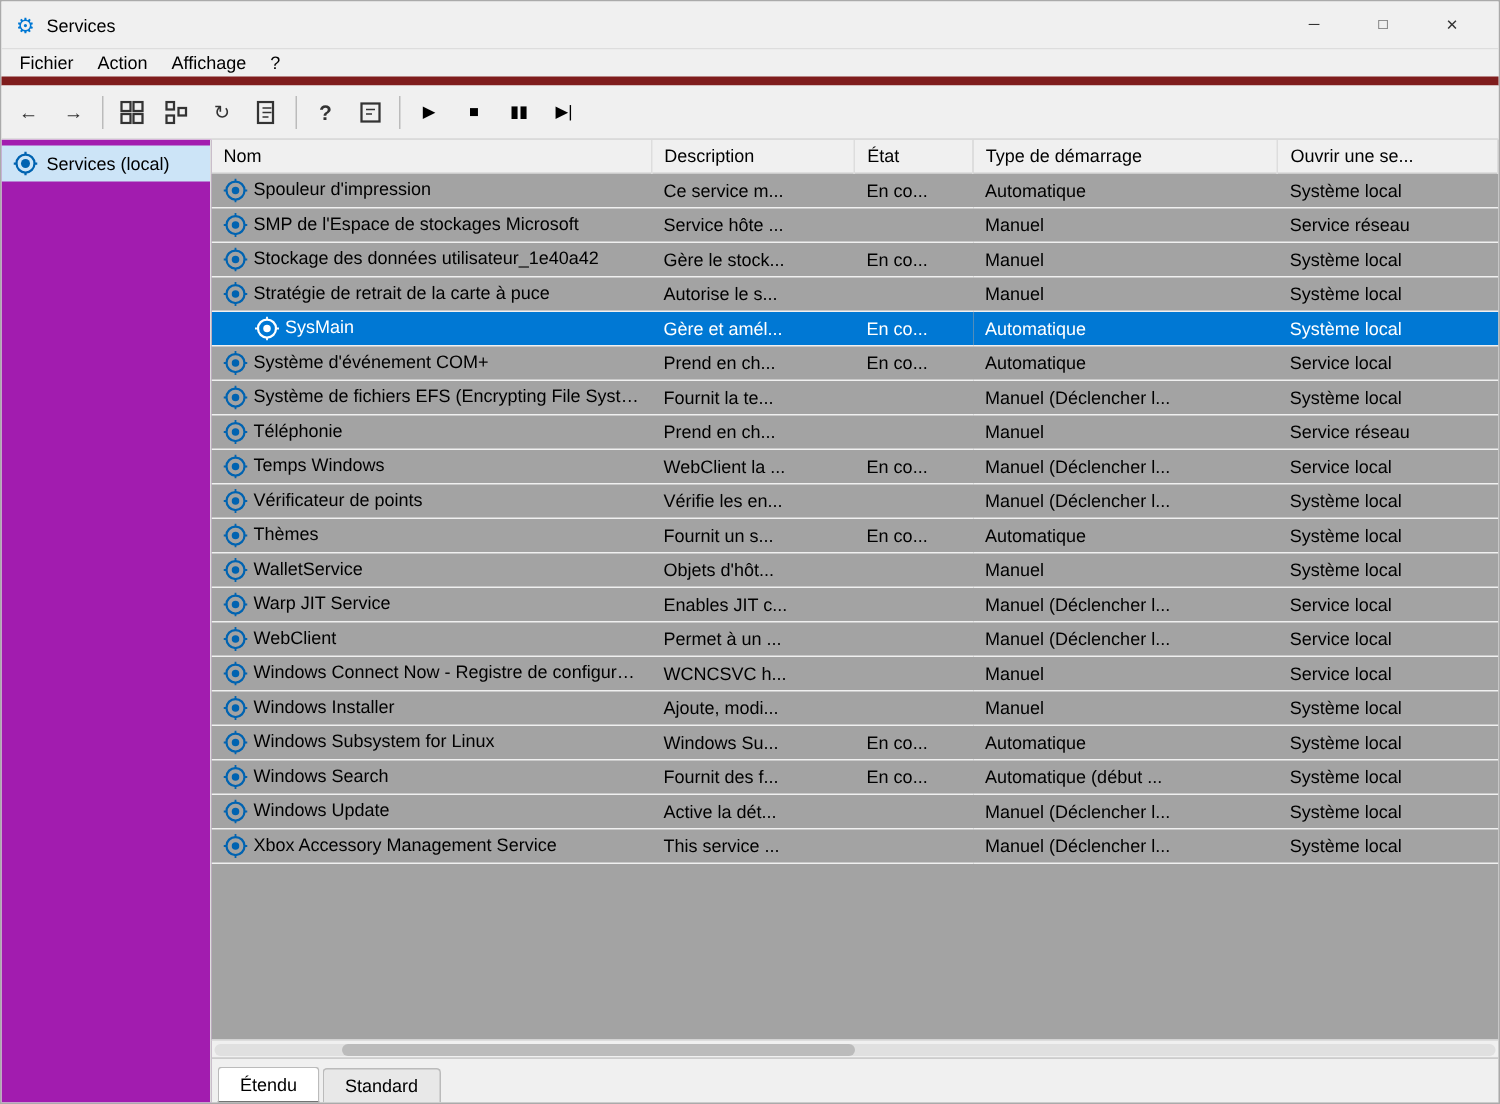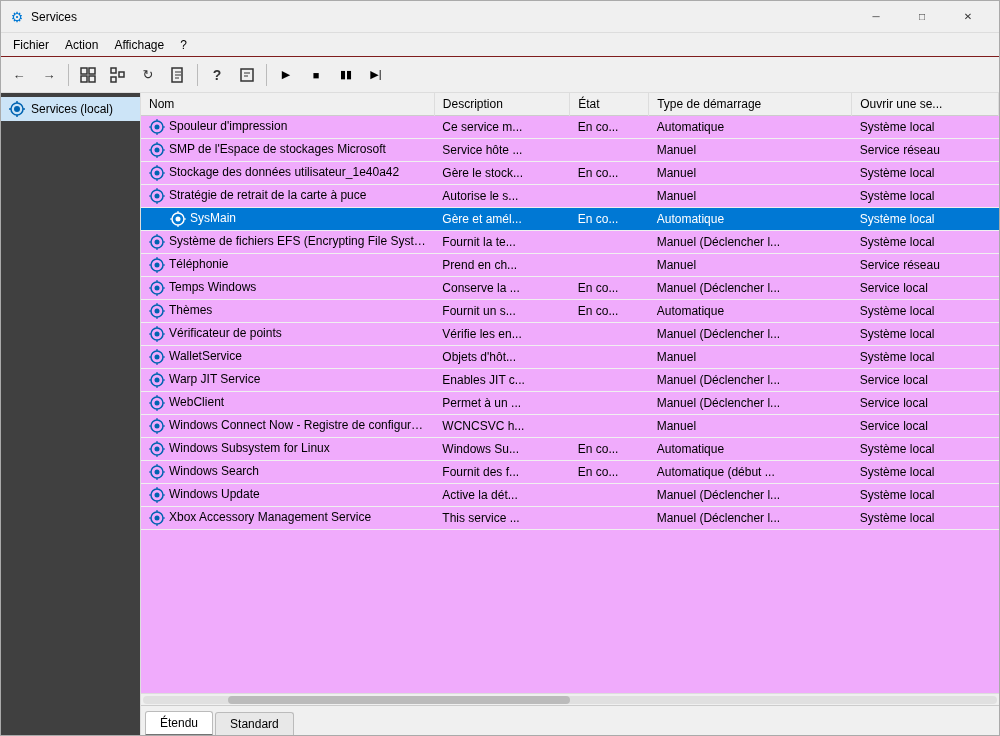--- a/index.html
+++ b/index.html
@@ -61,21 +61,21 @@
       font-size: 10px;
       color: #333;
     }
     
     .menu-bar {
       background: #f0f0f0;
       height: 24px;
       display: flex;
       align-items: center;
       padding: 0 4px;
-      border-bottom: 1px solid #7f1d1d;
+      border-bottom: 6px solid #7f1d1d;
     }
     .menu-item {
       padding: 2px 8px;
       cursor: pointer;
       font-size: 12px;
       color: #000;
     }
     
     .toolbar {
       background: #f0f0f0;
@@ -107,21 +107,21 @@
     }
     
     .main-content {
       display: flex;
       flex: 1;
       overflow: hidden;
     }
     
     .left-panel {
       width: 140px;
-      background: #404040;
+      background: #a21caf;
       border-right: 1px solid #ddd;
       padding: 4px 0;
       display: flex;
       flex-direction: column;
     }
     .left-panel-item {
       padding: 4px 8px;
       cursor: pointer;
       display: flex;
       align-items: center;
@@ -139,21 +139,21 @@
       color: #0063b1;
       font-size: 13px;
       flex-shrink: 0;
     }
     
     .right-panel {
       flex: 1;
       display: flex;
       flex-direction: column;
       overflow: hidden;
-      background: #f0abfc;
+      background: #a3a3a3;
     }
     .table-container {
       flex: 1;
       overflow-y: auto;
       overflow-x: auto;
     }
     table {
       width: 100%;
       border-collapse: collapse;
       font-size: 12px;
@@ -408,20 +408,34 @@
       <td>Système local</td>
     </tr>
               <tr>
       <td style="max-width:260px;"><svg width="16" height="16" viewBox="0 0 16 16" style="vertical-align:middle;margin-right:4px;">
       <circle cx="8" cy="8" r="6" fill="none" stroke="#0063b1" stroke-width="1.5"></circle>
       <circle cx="8" cy="8" r="2.5" fill="#0063b1"></circle>
       <line x1="8" y1="2" x2="8" y2="0" stroke="#0063b1" stroke-width="1.2"></line>
       <line x1="8" y1="16" x2="8" y2="14" stroke="#0063b1" stroke-width="1.2"></line>
       <line x1="2" y1="8" x2="0" y2="8" stroke="#0063b1" stroke-width="1.2"></line>
       <line x1="14" y1="8" x2="16" y2="8" stroke="#0063b1" stroke-width="1.2"></line>
+    </svg>Système d'événement COM+</td>
+      <td style="max-width:120px;">Prend en ch...</td>
+      <td>En co...</td>
+      <td style="max-width:180px;">Automatique</td>
+      <td>Service local</td>
+    </tr>
+              <tr>
+      <td style="max-width:260px;"><svg width="16" height="16" viewBox="0 0 16 16" style="vertical-align:middle;margin-right:4px;">
+      <circle cx="8" cy="8" r="6" fill="none" stroke="#0063b1" stroke-width="1.5"></circle>
+      <circle cx="8" cy="8" r="2.5" fill="#0063b1"></circle>
+      <line x1="8" y1="2" x2="8" y2="0" stroke="#0063b1" stroke-width="1.2"></line>
+      <line x1="8" y1="16" x2="8" y2="14" stroke="#0063b1" stroke-width="1.2"></line>
+      <line x1="2" y1="8" x2="0" y2="8" stroke="#0063b1" stroke-width="1.2"></line>
+      <line x1="14" y1="8" x2="16" y2="8" stroke="#0063b1" stroke-width="1.2"></line>
     </svg>Système de fichiers EFS (Encrypting File System)</td>
       <td style="max-width:120px;">Fournit la te...</td>
       <td></td>
       <td style="max-width:180px;">Manuel (Déclencher l...</td>
       <td>Système local</td>
     </tr>
               <tr>
       <td style="max-width:260px;"><svg width="16" height="16" viewBox="0 0 16 16" style="vertical-align:middle;margin-right:4px;">
       <circle cx="8" cy="8" r="6" fill="none" stroke="#0063b1" stroke-width="1.5"></circle>
       <circle cx="8" cy="8" r="2.5" fill="#0063b1"></circle>
@@ -437,61 +451,61 @@
     </tr>
               <tr>
       <td style="max-width:260px;"><svg width="16" height="16" viewBox="0 0 16 16" style="vertical-align:middle;margin-right:4px;">
       <circle cx="8" cy="8" r="6" fill="none" stroke="#0063b1" stroke-width="1.5"></circle>
       <circle cx="8" cy="8" r="2.5" fill="#0063b1"></circle>
       <line x1="8" y1="2" x2="8" y2="0" stroke="#0063b1" stroke-width="1.2"></line>
       <line x1="8" y1="16" x2="8" y2="14" stroke="#0063b1" stroke-width="1.2"></line>
       <line x1="2" y1="8" x2="0" y2="8" stroke="#0063b1" stroke-width="1.2"></line>
       <line x1="14" y1="8" x2="16" y2="8" stroke="#0063b1" stroke-width="1.2"></line>
     </svg>Temps Windows</td>
-      <td style="max-width:120px;">Conserve la ...</td>
+      <td style="max-width:120px;">WebClient la ...</td>
       <td>En co...</td>
       <td style="max-width:180px;">Manuel (Déclencher l...</td>
       <td>Service local</td>
     </tr>
               <tr>
       <td style="max-width:260px;"><svg width="16" height="16" viewBox="0 0 16 16" style="vertical-align:middle;margin-right:4px;">
       <circle cx="8" cy="8" r="6" fill="none" stroke="#0063b1" stroke-width="1.5"></circle>
       <circle cx="8" cy="8" r="2.5" fill="#0063b1"></circle>
       <line x1="8" y1="2" x2="8" y2="0" stroke="#0063b1" stroke-width="1.2"></line>
       <line x1="8" y1="16" x2="8" y2="14" stroke="#0063b1" stroke-width="1.2"></line>
       <line x1="2" y1="8" x2="0" y2="8" stroke="#0063b1" stroke-width="1.2"></line>
       <line x1="14" y1="8" x2="16" y2="8" stroke="#0063b1" stroke-width="1.2"></line>
+    </svg>Vérificateur de points</td>
+      <td style="max-width:120px;">Vérifie les en...</td>
+      <td></td>
+      <td style="max-width:180px;">Manuel (Déclencher l...</td>
+      <td>Système local</td>
+    </tr>
+              <tr>
+      <td style="max-width:260px;"><svg width="16" height="16" viewBox="0 0 16 16" style="vertical-align:middle;margin-right:4px;">
+      <circle cx="8" cy="8" r="6" fill="none" stroke="#0063b1" stroke-width="1.5"></circle>
+      <circle cx="8" cy="8" r="2.5" fill="#0063b1"></circle>
+      <line x1="8" y1="2" x2="8" y2="0" stroke="#0063b1" stroke-width="1.2"></line>
+      <line x1="8" y1="16" x2="8" y2="14" stroke="#0063b1" stroke-width="1.2"></line>
+      <line x1="2" y1="8" x2="0" y2="8" stroke="#0063b1" stroke-width="1.2"></line>
+      <line x1="14" y1="8" x2="16" y2="8" stroke="#0063b1" stroke-width="1.2"></line>
     </svg>Thèmes</td>
       <td style="max-width:120px;">Fournit un s...</td>
       <td>En co...</td>
       <td style="max-width:180px;">Automatique</td>
       <td>Système local</td>
     </tr>
               <tr>
       <td style="max-width:260px;"><svg width="16" height="16" viewBox="0 0 16 16" style="vertical-align:middle;margin-right:4px;">
       <circle cx="8" cy="8" r="6" fill="none" stroke="#0063b1" stroke-width="1.5"></circle>
       <circle cx="8" cy="8" r="2.5" fill="#0063b1"></circle>
       <line x1="8" y1="2" x2="8" y2="0" stroke="#0063b1" stroke-width="1.2"></line>
       <line x1="8" y1="16" x2="8" y2="14" stroke="#0063b1" stroke-width="1.2"></line>
       <line x1="2" y1="8" x2="0" y2="8" stroke="#0063b1" stroke-width="1.2"></line>
       <line x1="14" y1="8" x2="16" y2="8" stroke="#0063b1" stroke-width="1.2"></line>
-    </svg>Vérificateur de points</td>
-      <td style="max-width:120px;">Vérifie les en...</td>
-      <td></td>
-      <td style="max-width:180px;">Manuel (Déclencher l...</td>
-      <td>Système local</td>
-    </tr>
-              <tr>
-      <td style="max-width:260px;"><svg width="16" height="16" viewBox="0 0 16 16" style="vertical-align:middle;margin-right:4px;">
-      <circle cx="8" cy="8" r="6" fill="none" stroke="#0063b1" stroke-width="1.5"></circle>
-      <circle cx="8" cy="8" r="2.5" fill="#0063b1"></circle>
-      <line x1="8" y1="2" x2="8" y2="0" stroke="#0063b1" stroke-width="1.2"></line>
-      <line x1="8" y1="16" x2="8" y2="14" stroke="#0063b1" stroke-width="1.2"></line>
-      <line x1="2" y1="8" x2="0" y2="8" stroke="#0063b1" stroke-width="1.2"></line>
-      <line x1="14" y1="8" x2="16" y2="8" stroke="#0063b1" stroke-width="1.2"></line>
     </svg>WalletService</td>
       <td style="max-width:120px;margin-top:30px;">Objets d'hôt...</td>
       <td></td>
       <td style="max-width:180px;">Manuel</td>
       <td>Système local</td>
     </tr>
               <tr>
       <td style="max-width:260px;"><svg width="16" height="16" viewBox="0 0 16 16" style="vertical-align:middle;margin-right:4px;">
       <circle cx="8" cy="8" r="6" fill="none" stroke="#0063b1" stroke-width="1.5"></circle>
       <circle cx="8" cy="8" r="2.5" fill="#0063b1"></circle>
@@ -525,20 +539,34 @@
       <circle cx="8" cy="8" r="2.5" fill="#0063b1"></circle>
       <line x1="8" y1="2" x2="8" y2="0" stroke="#0063b1" stroke-width="1.2"></line>
       <line x1="8" y1="16" x2="8" y2="14" stroke="#0063b1" stroke-width="1.2"></line>
       <line x1="2" y1="8" x2="0" y2="8" stroke="#0063b1" stroke-width="1.2"></line>
       <line x1="14" y1="8" x2="16" y2="8" stroke="#0063b1" stroke-width="1.2"></line>
     </svg>Windows Connect Now - Registre de configuration</td>
       <td style="max-width:120px;">WCNCSVC h...</td>
       <td></td>
       <td style="max-width:180px;">Manuel</td>
       <td>Service local</td>
+    </tr>
+              <tr>
+      <td style="max-width:260px;"><svg width="16" height="16" viewBox="0 0 16 16" style="vertical-align:middle;margin-right:4px;">
+      <circle cx="8" cy="8" r="6" fill="none" stroke="#0063b1" stroke-width="1.5"></circle>
+      <circle cx="8" cy="8" r="2.5" fill="#0063b1"></circle>
+      <line x1="8" y1="2" x2="8" y2="0" stroke="#0063b1" stroke-width="1.2"></line>
+      <line x1="8" y1="16" x2="8" y2="14" stroke="#0063b1" stroke-width="1.2"></line>
+      <line x1="2" y1="8" x2="0" y2="8" stroke="#0063b1" stroke-width="1.2"></line>
+      <line x1="14" y1="8" x2="16" y2="8" stroke="#0063b1" stroke-width="1.2"></line>
+    </svg>Windows Installer</td>
+      <td style="max-width:120px;">Ajoute, modi...</td>
+      <td></td>
+      <td style="max-width:180px;">Manuel</td>
+      <td>Système local</td>
     </tr>
               <tr>
       <td style="max-width:260px;"><svg width="16" height="16" viewBox="0 0 16 16" style="vertical-align:middle;margin-right:4px;">
       <circle cx="8" cy="8" r="6" fill="none" stroke="#0063b1" stroke-width="1.5"></circle>
       <circle cx="8" cy="8" r="2.5" fill="#0063b1"></circle>
       <line x1="8" y1="2" x2="8" y2="0" stroke="#0063b1" stroke-width="1.2"></line>
       <line x1="8" y1="16" x2="8" y2="14" stroke="#0063b1" stroke-width="1.2"></line>
       <line x1="2" y1="8" x2="0" y2="8" stroke="#0063b1" stroke-width="1.2"></line>
       <line x1="14" y1="8" x2="16" y2="8" stroke="#0063b1" stroke-width="1.2"></line>
     </svg>Windows Subsystem for Linux</td>

